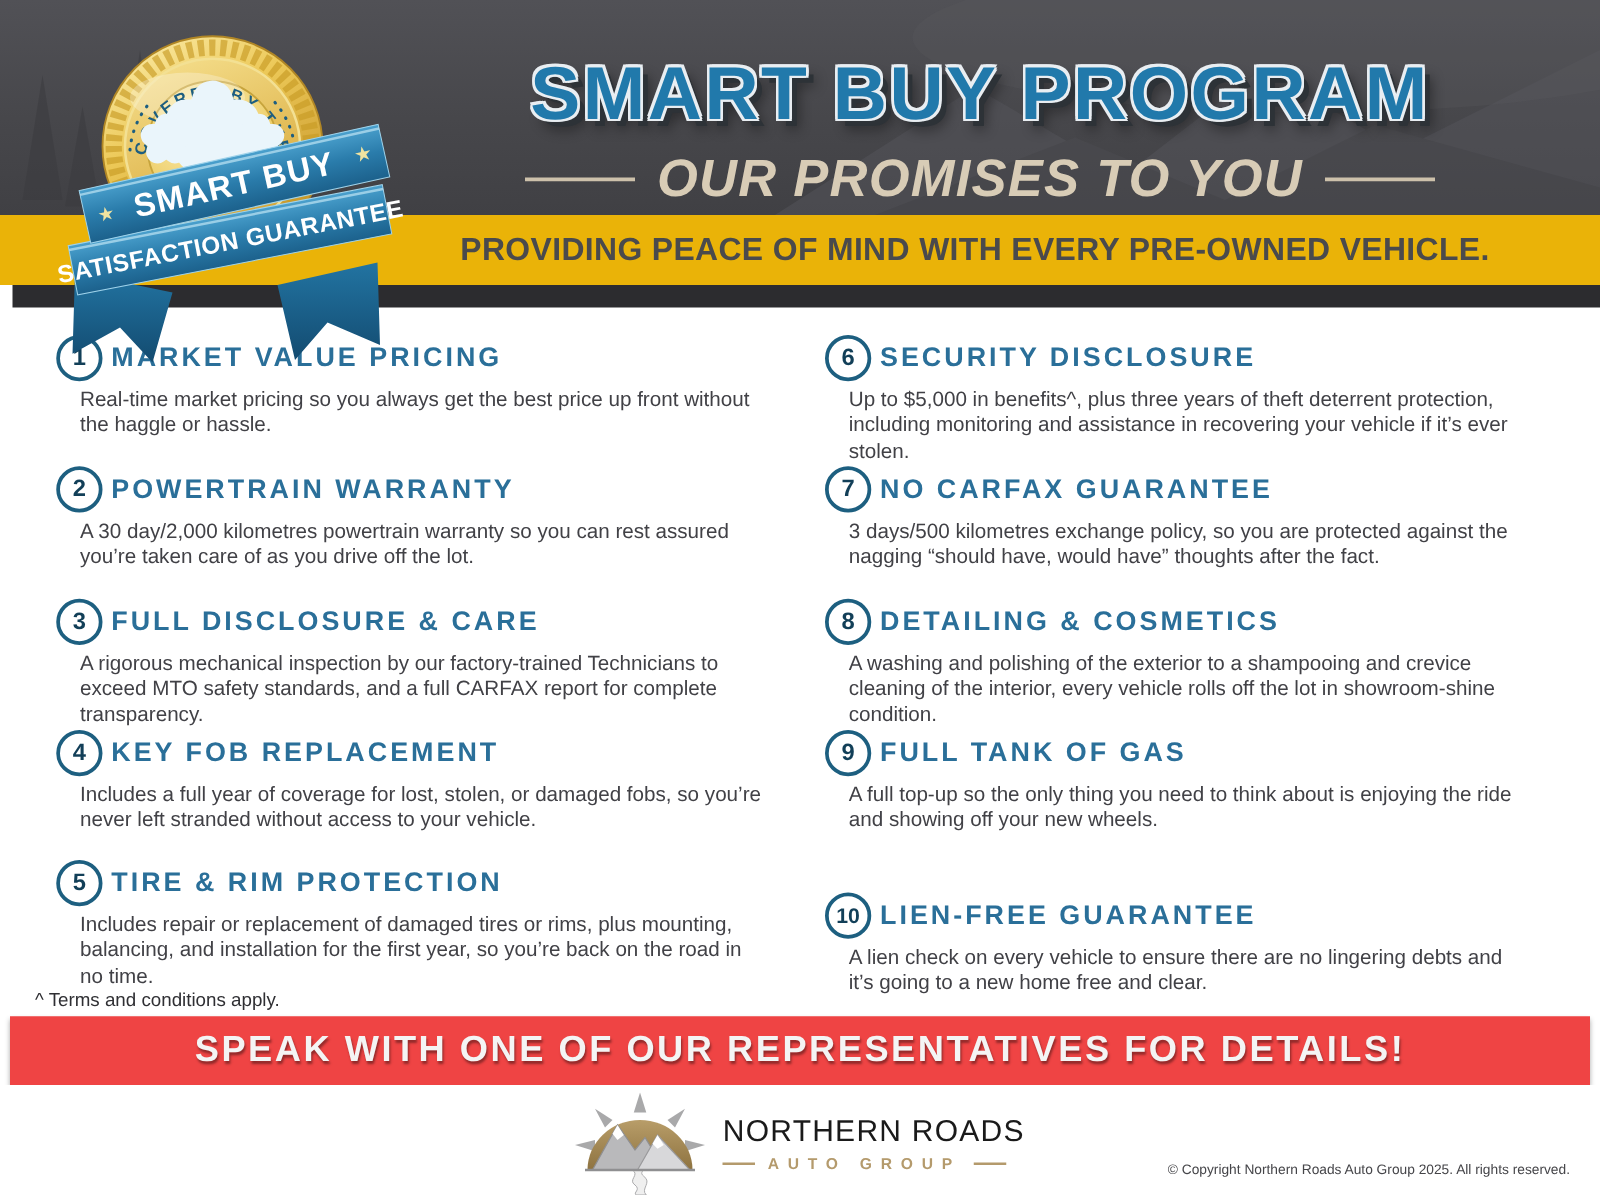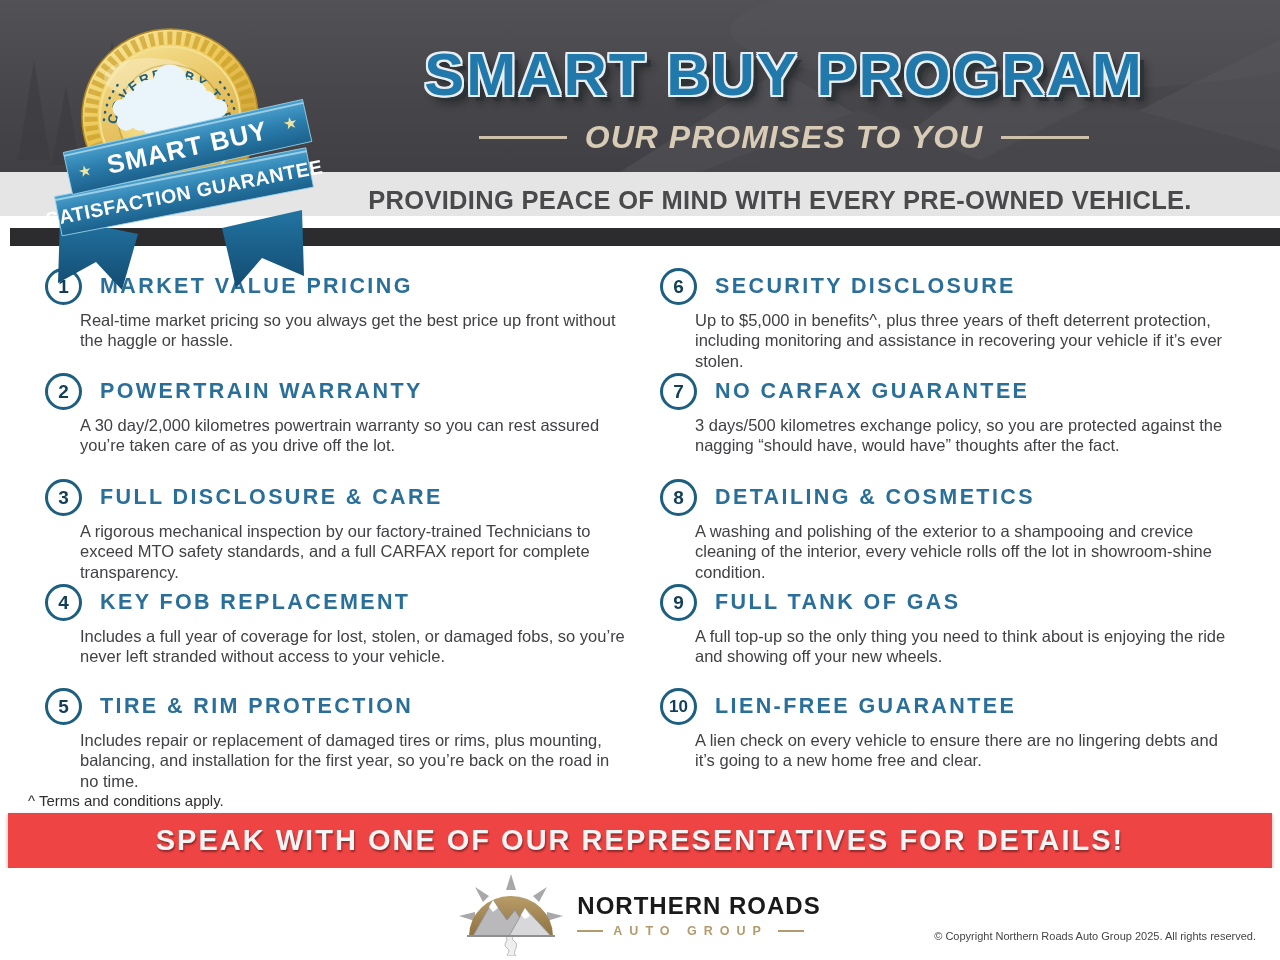--- a/index.html
+++ b/index.html
@@ -27,28 +27,28 @@
       -2px -2px 0 #e9eef2, 2px -2px 0 #e9eef2, -2px 2px 0 #e9eef2, 2px 2px 0 #e9eef2,
       -2px 0 0 #e9eef2, 2px 0 0 #e9eef2, 0 -2px 0 #e9eef2, 0 2px 0 #e9eef2,
       6px 6px 0 #2d3237, 7px 8px 10px rgba(0,0,0,.45);
     white-space:nowrap;
   }
   .subtitle-row {
     margin-top:10px; display:flex; align-items:center; justify-content:center; gap:18px;
   }
   .subtitle-line { width:88px; height:3px; background:#cdc1ab; }
   .subtitle {
-    font-size:32px; font-weight:700; font-style:italic; color:#d8ccb6;
+    font-size:42px; font-weight:700; font-style:italic; color:#d8ccb6;
     letter-spacing:1px; white-space:nowrap;
   }
 
   
   .tag-band {
-    position:absolute; left:0; top:172px; width:1280px; height:44px;
-    background:#e5e5e5;
+    position:absolute; left:0; top:172px; width:1280px; height:56px;
+    background:#eab308;
   }
   .tagline {
     position:absolute; left:280px; right:0; top:0; height:56px; line-height:56px;
     text-align:center; font-size:25.5px; font-weight:800; color:#4a4a4c; letter-spacing:.3px;
     white-space:nowrap;
   }
 
   
   .dark-strip {
     position:absolute; left:10px; right:0; top:228px; height:19px; background:#2c2c2f;
@@ -61,25 +61,25 @@
   .content { position:absolute; left:0; top:246px; width:1280px; height:566px; background:#ffffff; }
   .item { position:absolute; }
   .item.col-left  { left:45px;  width:585px; }
   .item.col-right { left:660px; width:590px; }
   .num {
     position:absolute; left:0; top:0; width:37px; height:37px; border-radius:50%;
     border:3.5px solid #1d5f80; color:#123f58; font-size:19px; font-weight:700;
     display:flex; align-items:center; justify-content:center;
   }
   .item-title {
-    margin-left:55px; font-size:21.5px; font-weight:700; letter-spacing:2.4px;
+    margin-left:44px; font-size:21.5px; font-weight:700; letter-spacing:2.4px;
     color:#2a6f99; line-height:37px; white-space:nowrap;
   }
   .item-body {
-    margin-left:35px; margin-top:5px; width:546px;
+    margin-left:19px; margin-top:5px; width:546px;
     font-size:16.5px; line-height:1.24; color:#414146;
   }
   .footnote {
     position:absolute; left:28px; top:546px; font-size:15px; color:#2f2f33;
   }
 
   
   .cta-bar {
     position:absolute; left:8px; right:8px; top:813px; height:55px; background:#ef4444;
     display:flex; align-items:center; justify-content:center;
@@ -88,21 +88,21 @@
   .cta-text {
     color:#f4f4f4; font-size:29px; font-weight:700; letter-spacing:2px; white-space:nowrap;
     text-shadow:1px 2px 2px rgba(0,0,0,.4);
   }
 
   
   .footer { position:absolute; left:0; top:868px; width:1280px; height:92px; background:#ffffff; }
   .brand { position:absolute; left:0; right:0; top:6px; display:flex; align-items:center; justify-content:center; gap:14px; }
   .brand-text { display:flex; flex-direction:column; }
   .brand-name {
-    font-size:24px; font-weight:700; color:#1a1a1a; letter-spacing:1px; white-space:nowrap;
+    font-size:24px; font-weight:400; color:#1a1a1a; letter-spacing:1px; white-space:nowrap;
   }
   .brand-sub-row { display:flex; align-items:center; gap:10px; margin-top:4px; }
   .brand-sub-line { flex:0 0 26px; height:2px; background:#b49a6c; }
   .brand-sub {
     font-size:12.5px; font-weight:700; color:#b49a6c; letter-spacing:7px; white-space:nowrap;
   }
   .copyright {
     position:absolute; right:24px; top:62px; font-size:11px; color:#454549;
   }
 </style>
@@ -247,21 +247,21 @@
     <div class="item col-right" style="top:233px">
       <div class="num">8</div>
       <div class="item-title">DETAILING &amp; COSMETICS</div>
       <div class="item-body">A washing and polishing of the exterior to a shampooing and crevice cleaning of the interior, every vehicle rolls off the lot in showroom-shine condition.</div>
     </div>
     <div class="item col-right" style="top:338px">
       <div class="num">9</div>
       <div class="item-title">FULL TANK OF GAS</div>
       <div class="item-body">A full top-up so the only thing you need to think about is enjoying the ride and showing off your new wheels.</div>
     </div>
-    <div class="item col-right" style="top:442px">
+    <div class="item col-right" style="top:468px">
       <div class="num" style="font-size:17px">10</div>
       <div class="item-title">LIEN-FREE GUARANTEE</div>
       <div class="item-body">A lien check on every vehicle to ensure there are no lingering debts and it’s going to a new home free and clear.</div>
     </div>
 
     <div class="footnote">^ Terms and conditions apply.</div>
   </div>
 
   <div class="cta-bar">
     <div class="cta-text">SPEAK WITH ONE OF OUR REPRESENTATIVES FOR DETAILS!</div>

